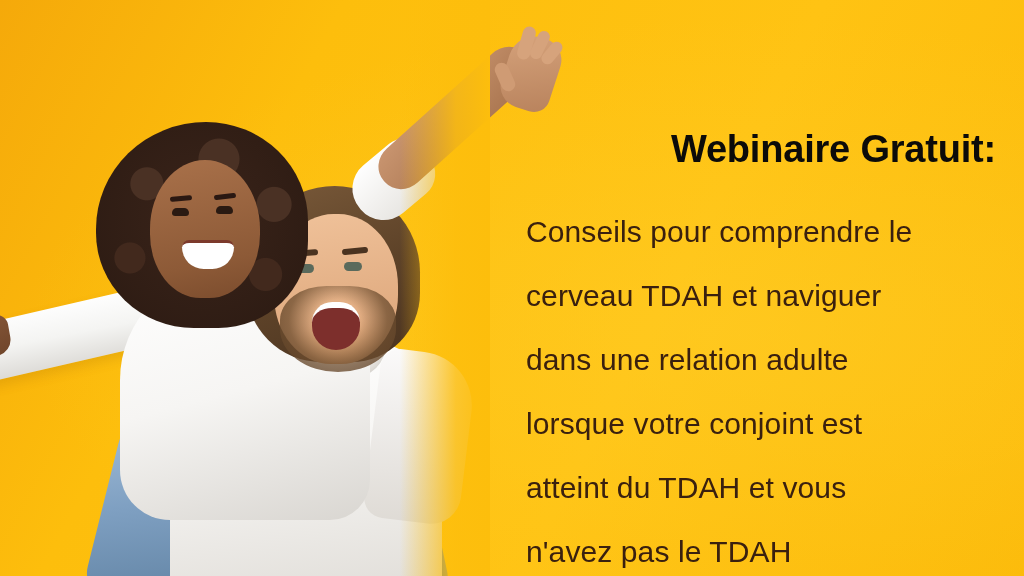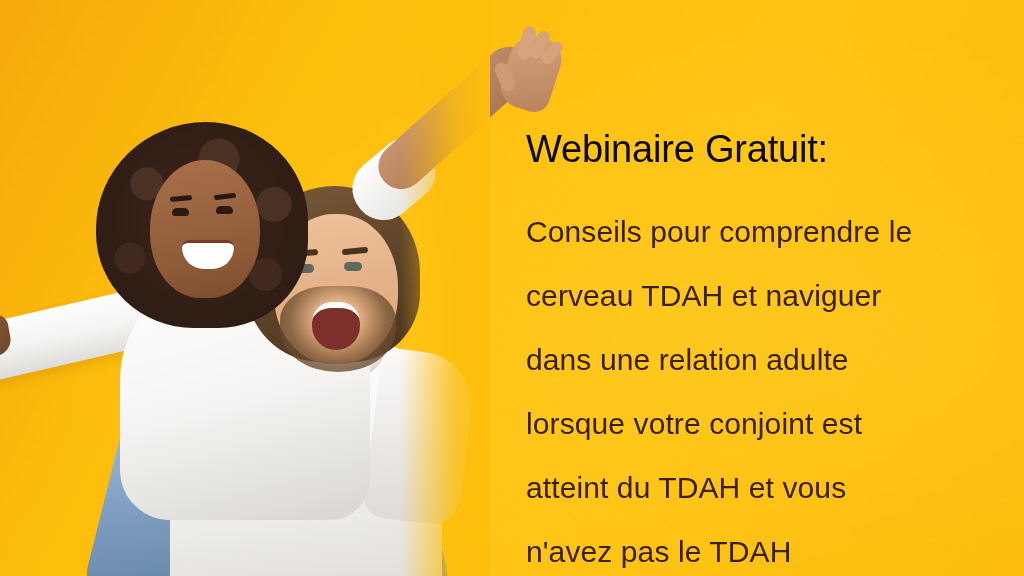--- a/index.html
+++ b/index.html
@@ -198,24 +198,25 @@
   
   .copy {
     position: absolute;
     left: 526px;
     top: 126px;
     width: 470px;
   }
   .headline {
     margin: 0;
     font-size: 38px;
-    font-weight: 400;
+    font-weight: 700;
     line-height: 46px;
     color: #0c0b09;
     letter-spacing: -0.2px;
+    text-align: right;
   }
   .subcopy {
     margin: 28px 0 0 0;
     font-size: 30px;
     font-weight: 400;
     line-height: 64px;
     color: #3a200f;
     letter-spacing: 0.1px;
     white-space: pre-line;
   }

